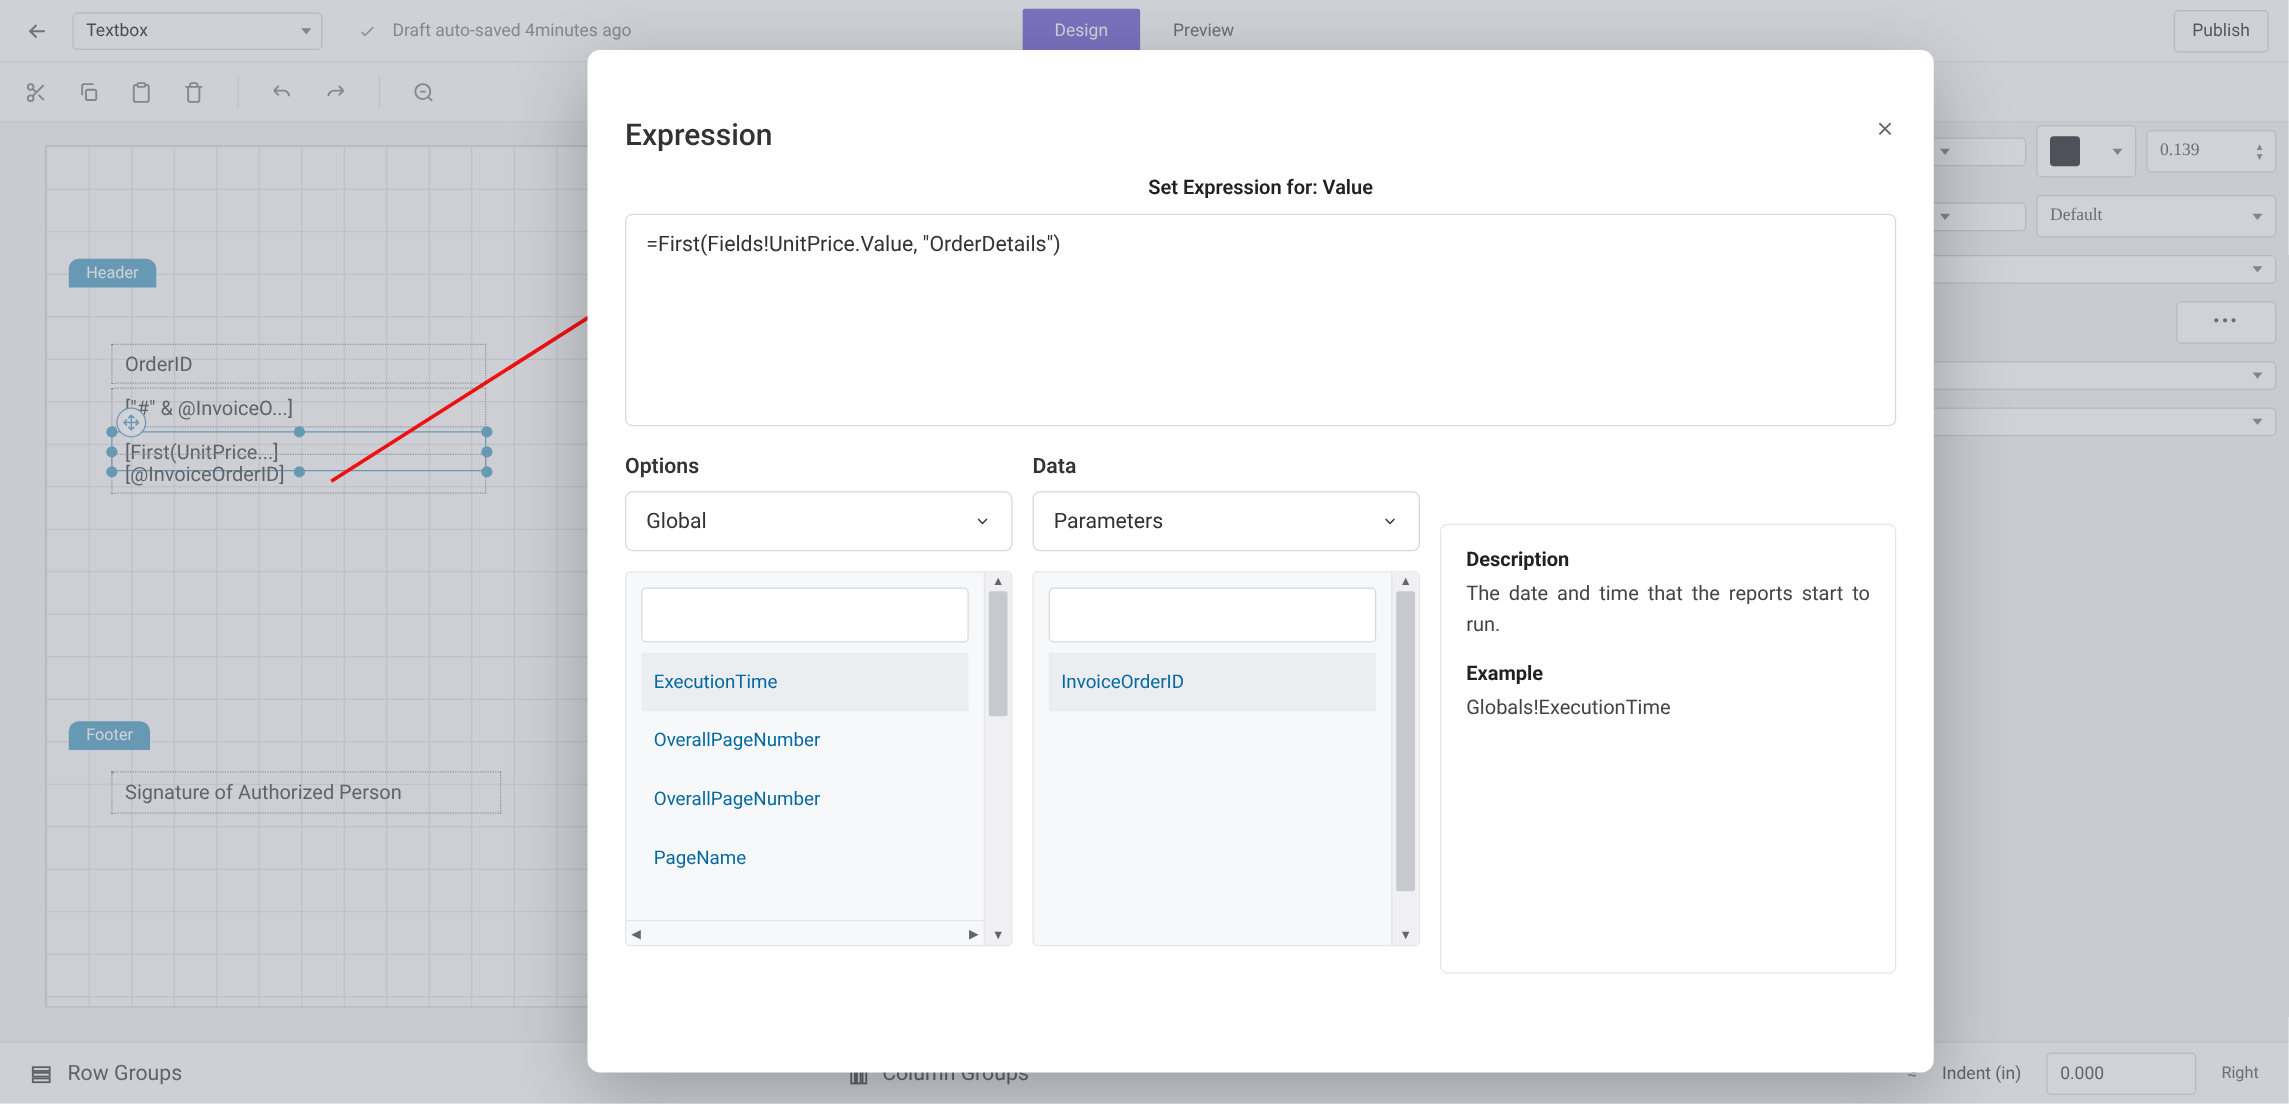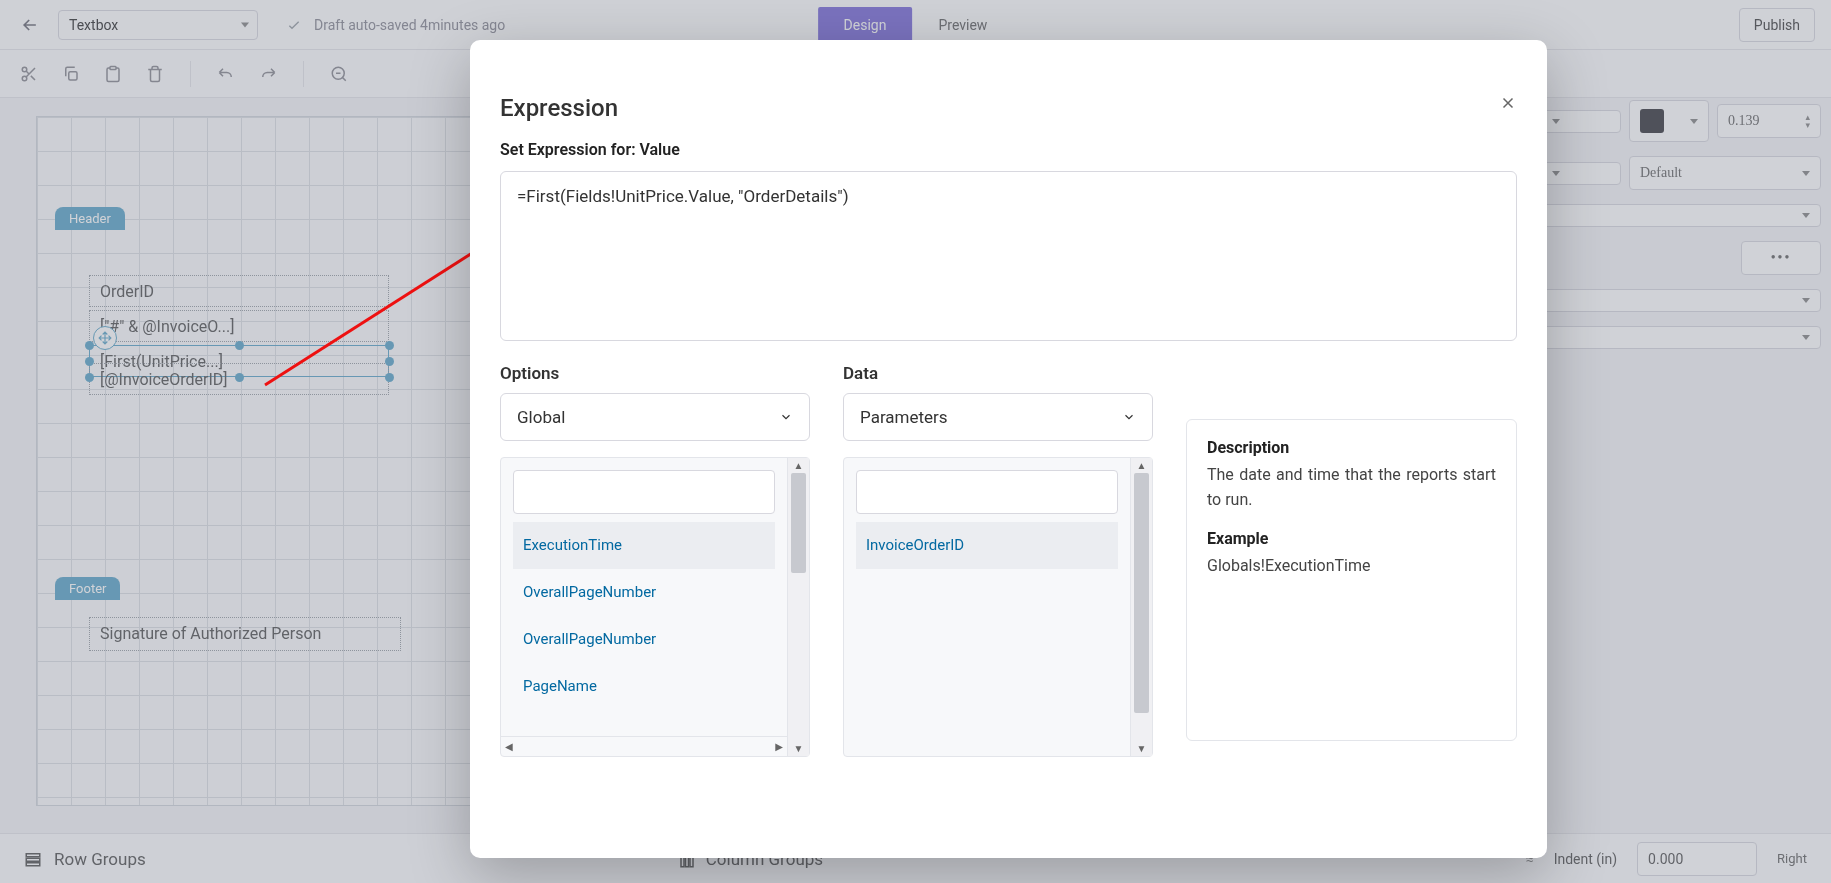--- a/index.html
+++ b/index.html
@@ -166,32 +166,32 @@
     display:flex;
     flex-direction:column;
     z-index:10;
   }
   .modal-header {
     padding:22px 30px 8px;
     display:flex; justify-content:space-between; align-items:flex-start;margin-top:32px;
   }
   .modal-title { font-size:24px; color:#333; font-weight:500;}
   .close-btn { color:#666; cursor:pointer;}
-  .modal-body { padding:10px 30px 20px; flex:1; display:flex; flex-direction:column; }
+  .modal-body { padding:10px 30px 20px; flex:1; display:flex; flex-direction:column;align-items:center; }
   .set-label { font-size:16px; font-weight:600; color:#222; margin-bottom:12px;}
   .expr-textarea {
     width:100%; height:170px;
     border:1px solid #d8d8df; border-radius:6px;
     padding:14px 16px;
     font-size:17px; color:#333;
     font-family:inherit;
     resize:none;
   }
   .panels {
-    display:flex; gap:33px; margin-top:22px; flex:1;
+    display:flex; gap:16px; margin-top:22px; flex:1;
   }
   .panel { display:flex; flex-direction:column; width:310px;}
   .panel-label { font-size:17px; font-weight:600; margin-bottom:10px;}
   .select-box {
     border:1px solid #d8d8df; border-radius:6px;
     padding:13px 16px;
     display:flex; justify-content:space-between; align-items:center;
     font-size:17px; color:#333;
   }
   .list-box {
@@ -232,21 +232,21 @@
   .scroll-thumb { position:absolute; left:3px; right:3px; background:#c7c9cf; border-radius:2px;}
   .scroll-row {
     height:20px; display:flex; justify-content:space-between;
     border-top:1px solid #e3e5ea; padding:0 4px; align-items:center;
   }
   .desc-panel {
     flex:1;
     border:1px solid #e3e5ea; border-radius:6px;
     padding:18px 20px;
     margin-top:56px;
-    height:322px;
+    height:360px;
     font-size:16px;
   }
   .desc-h { font-weight:700; color:#222; margin-bottom:6px;}
   .desc-t { color:#444; line-height:1.55; margin-bottom:16px; text-align:justify;}
   .modal-footer {
     padding:14px 30px 24px;
     display:flex; justify-content:flex-end; gap:14px;
   }
   .btn {
     padding:11px 34px; border-radius:6px; font-size:16px; cursor:pointer;

